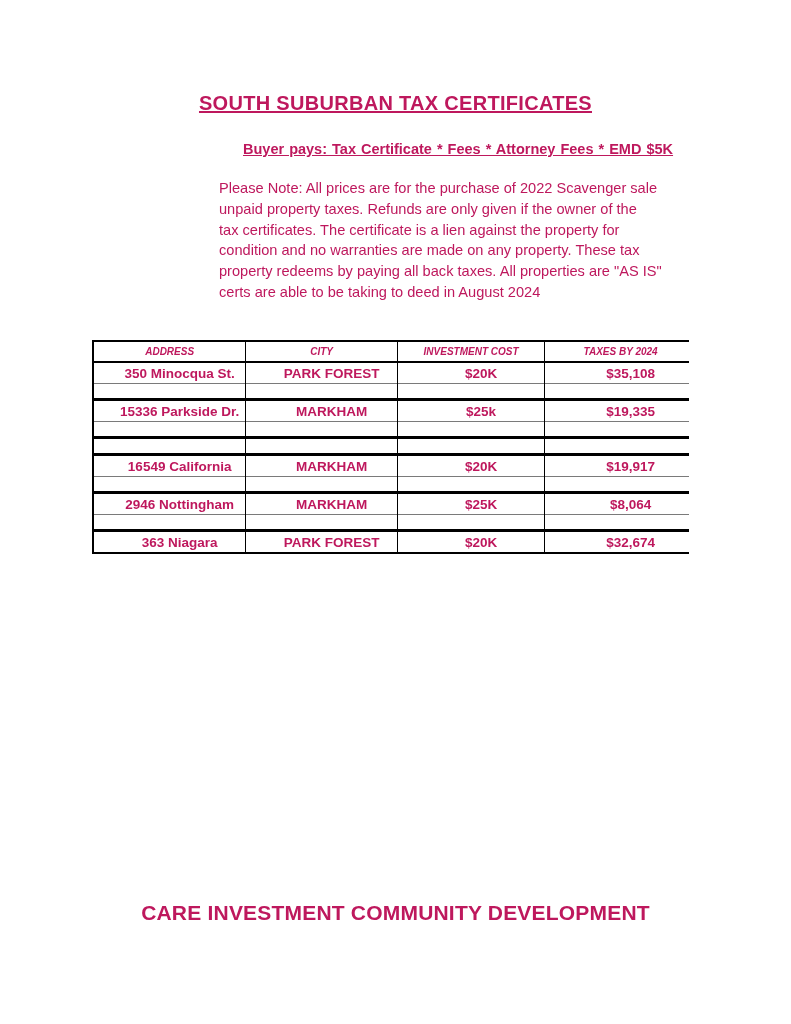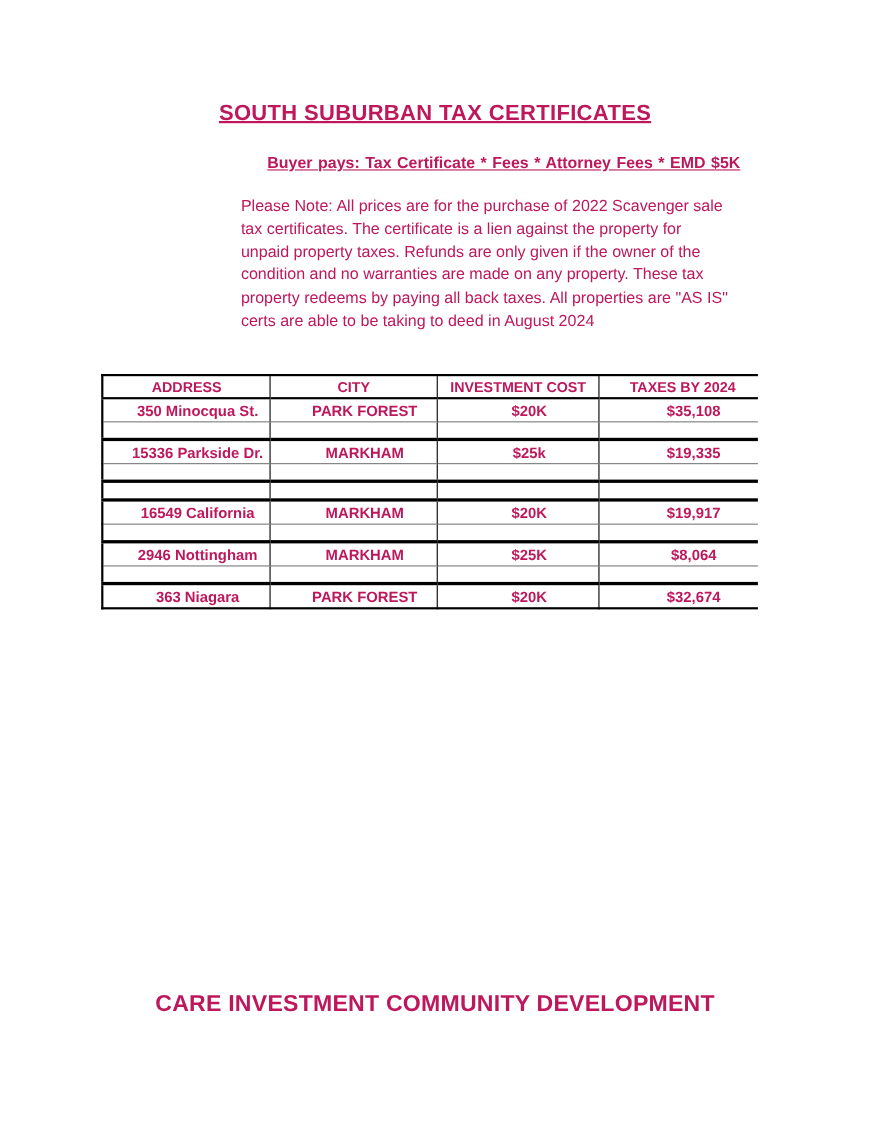--- a/index.html
+++ b/index.html
@@ -57,23 +57,24 @@
   .doc-table td {
     border-left: 1px solid #000000;
     border-right: 1px solid #000000;
     text-align: center;
     vertical-align: middle;
     font-weight: bold;
     padding: 0;
     overflow: hidden;
   }
   .doc-table th {
-    font-size: 13px;
+    font-size: 10px;
     height: 19px;
     border-bottom: 2px solid #000000;
+    font-style: italic;
   }
   .doc-table tr.data td {
     font-size: 13.5px;
     height: 20px;
     padding-left: 20px;
   }
   .doc-table tr.spacer td {
     height: 14px;
     border-top: 1px solid #7a7a7a;
     border-bottom: 3px solid #000000;
@@ -93,22 +94,22 @@
 <body>
 
 <div class="page">
 
   <h1 class="title">SOUTH SUBURBAN TAX CERTIFICATES</h1>
 
   <div class="subtitle">Buyer pays: Tax Certificate * Fees * Attorney Fees * EMD $5K</div>
 
   <div class="note">
     <div>Please Note: All prices are for the purchase of 2022 Scavenger sale</div>
+    <div>unpaid property taxes. Refunds are only given if the owner of the</div>
     <div>tax certificates. The certificate is a lien against the property for</div>
-    <div>unpaid property taxes. Refunds are only given if the owner of the</div>
     <div>condition and no warranties are made on any property. These tax</div>
     <div>property redeems by paying all back taxes. All properties are "AS IS"</div>
     <div>certs are able to be taking to deed in August 2024</div>
   </div>
 
   <table class="doc-table">
     <colgroup>
       <col style="width:25.3%">
       <col style="width:25.1%">
       <col style="width:24.4%">

